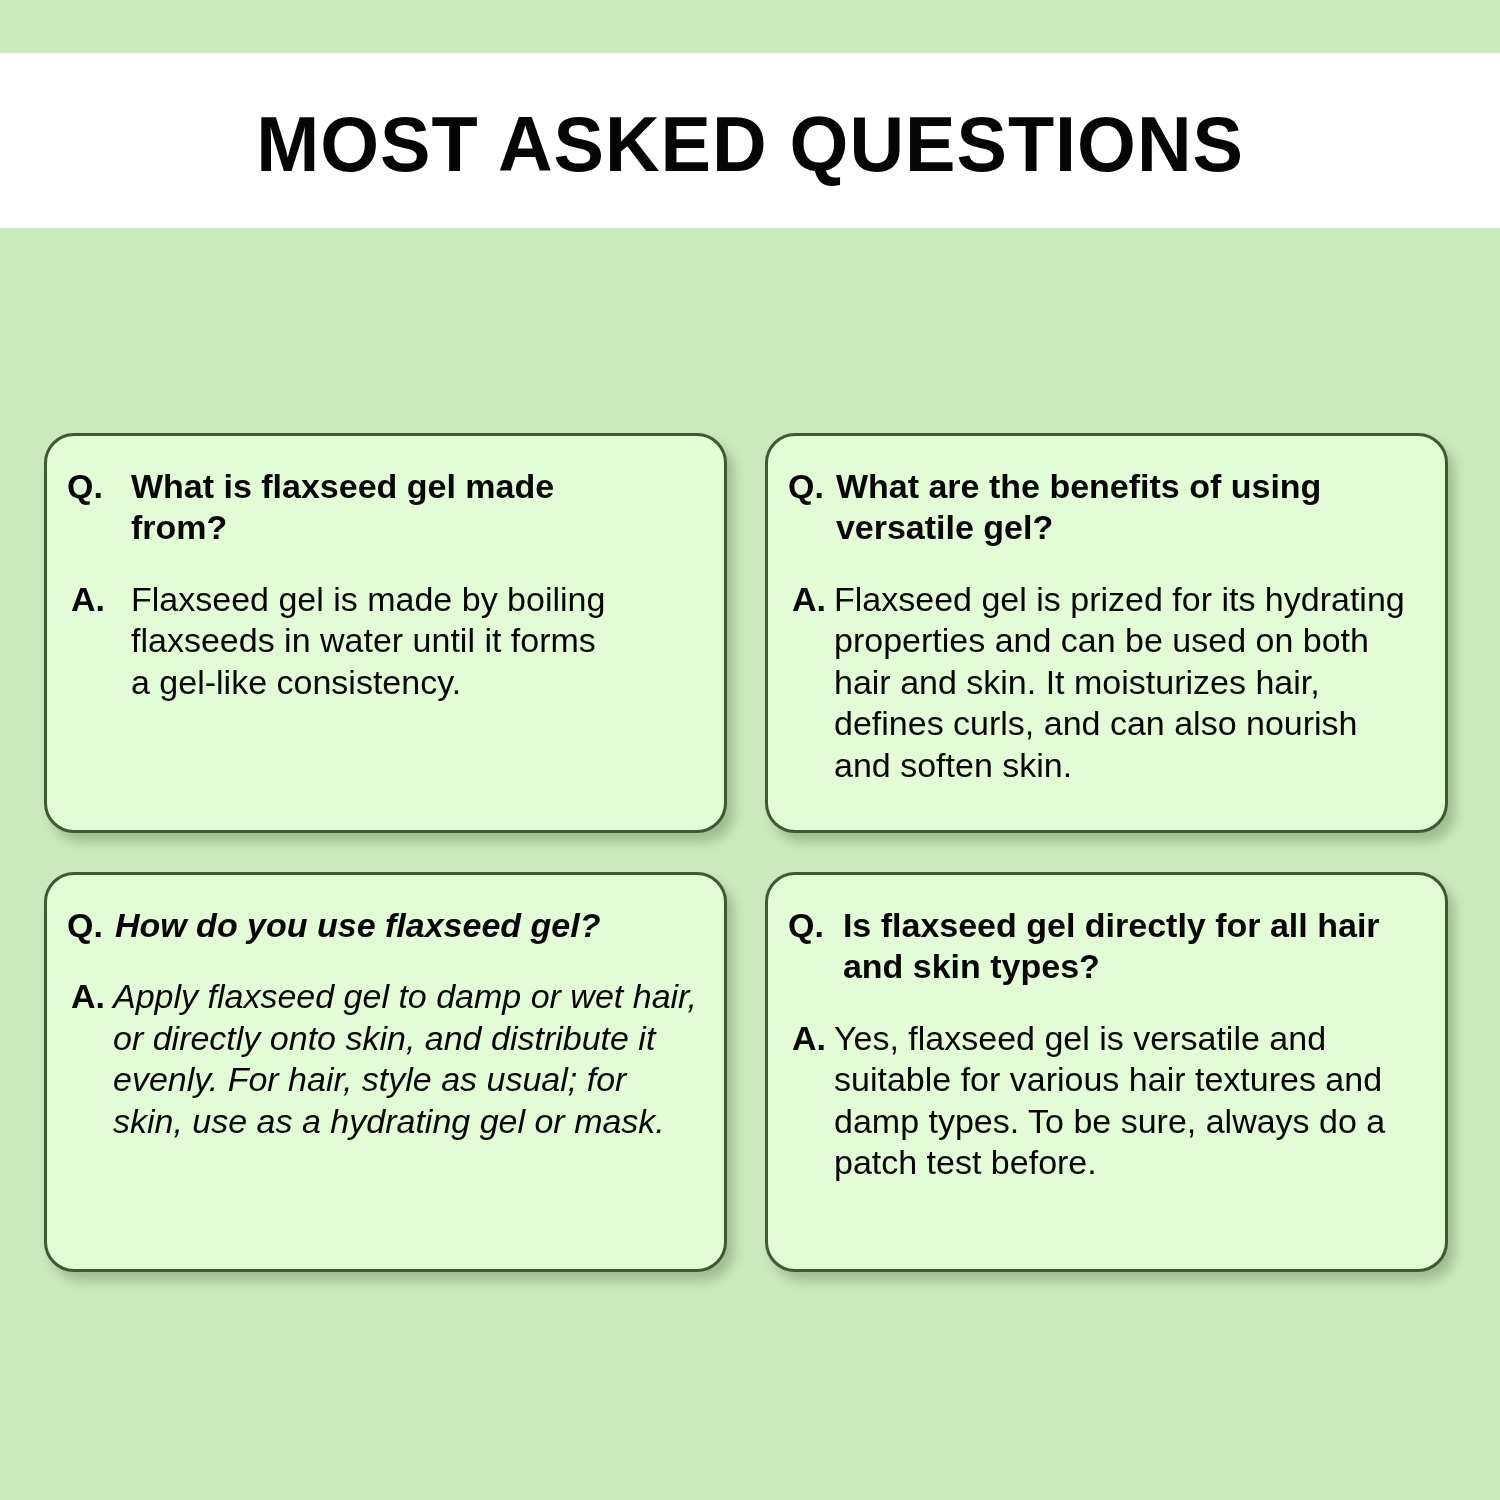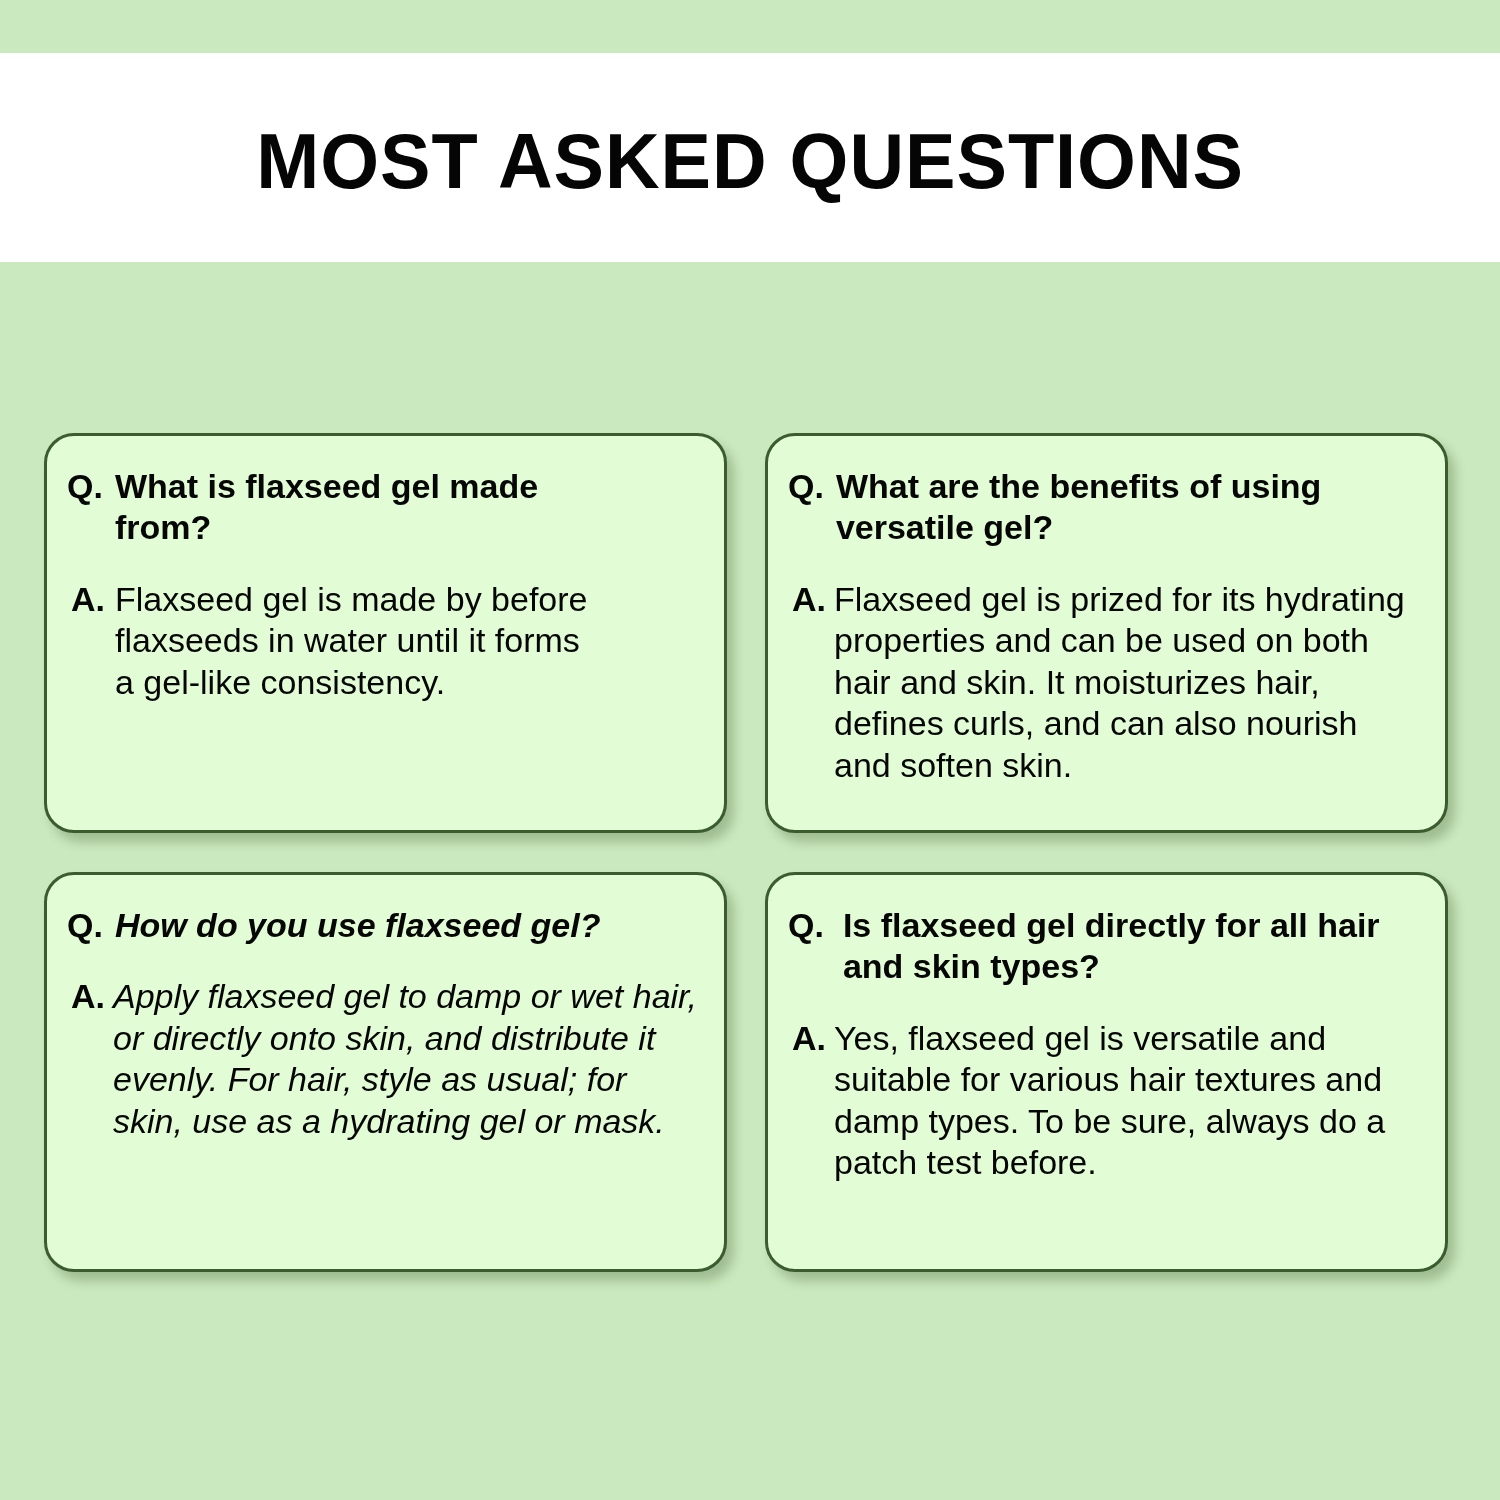--- a/index.html
+++ b/index.html
@@ -20,21 +20,21 @@
   .top-green-strip {
     position:absolute;
     left:0; top:0;
     width:1500px; height:53px;
     background:#cbe9be;
   }
 
   .header-band {
     position:absolute;
     left:0; top:53px;
-    width:1500px; height:209px;
+    width:1500px; height:175px;
     background:#ffffff;
     display:flex;
     align-items:center;
     justify-content:center;
   }
 
   .page-title {
     font-family:"Liberation Sans Narrow", "Liberation Sans", sans-serif;
     font-weight:700;
     font-size:78px;
@@ -91,21 +91,21 @@
     flex:1 1 auto;
     color:#060606;
     font-size:34px;
     line-height:1.22;
   }
 
   .qa-block.question .qa-text { font-weight:700; }
   .qa-block.answer   .qa-text { font-weight:400; }
 
   
-  .card-1 .qa-text { max-width:480px; }
+  .card-1 .qa-text { max-width:480px;margin-left:16px; }
   .card-2 .qa-text { max-width:600px; }
   .card-3 .qa-text { max-width:590px;font-style:italic; }
   .card-3 .qa-block.question .qa-text { max-width:620px; }
   .card-4 .qa-text { max-width:590px; }
   .card-4 .qa-block.question .qa-marker { padding-right:19px; }
   .card-2 .qa-block.answer .qa-marker,
   .card-3 .qa-block.answer .qa-marker,
   .card-4 .qa-block.answer .qa-marker { padding-left:4px; padding-right:8px; }
   .card-1 .qa-block.answer .qa-marker { padding-left:4px; padding-right:10px; }
 </style>
@@ -120,21 +120,21 @@
 
 <div class="faq-grid">
 
   <div class="faq-card card-1">
     <div class="qa-block question">
       <span class="qa-marker">Q.</span>
       <span class="qa-text">What is flaxseed gel made from?</span>
     </div>
     <div class="qa-block answer">
       <span class="qa-marker">A.</span>
-      <span class="qa-text">Flaxseed gel is made by before flaxseeds in water until it forms a gel-like consistency.</span>
+      <span class="qa-text">Flaxseed gel is made by boiling flaxseeds in water until it forms a gel-like consistency.</span>
     </div>
   </div>
 
   <div class="faq-card card-2">
     <div class="qa-block question">
       <span class="qa-marker">Q.</span>
       <span class="qa-text">What are the benefits of using versatile gel?</span>
     </div>
     <div class="qa-block answer">
       <span class="qa-marker">A.</span>

